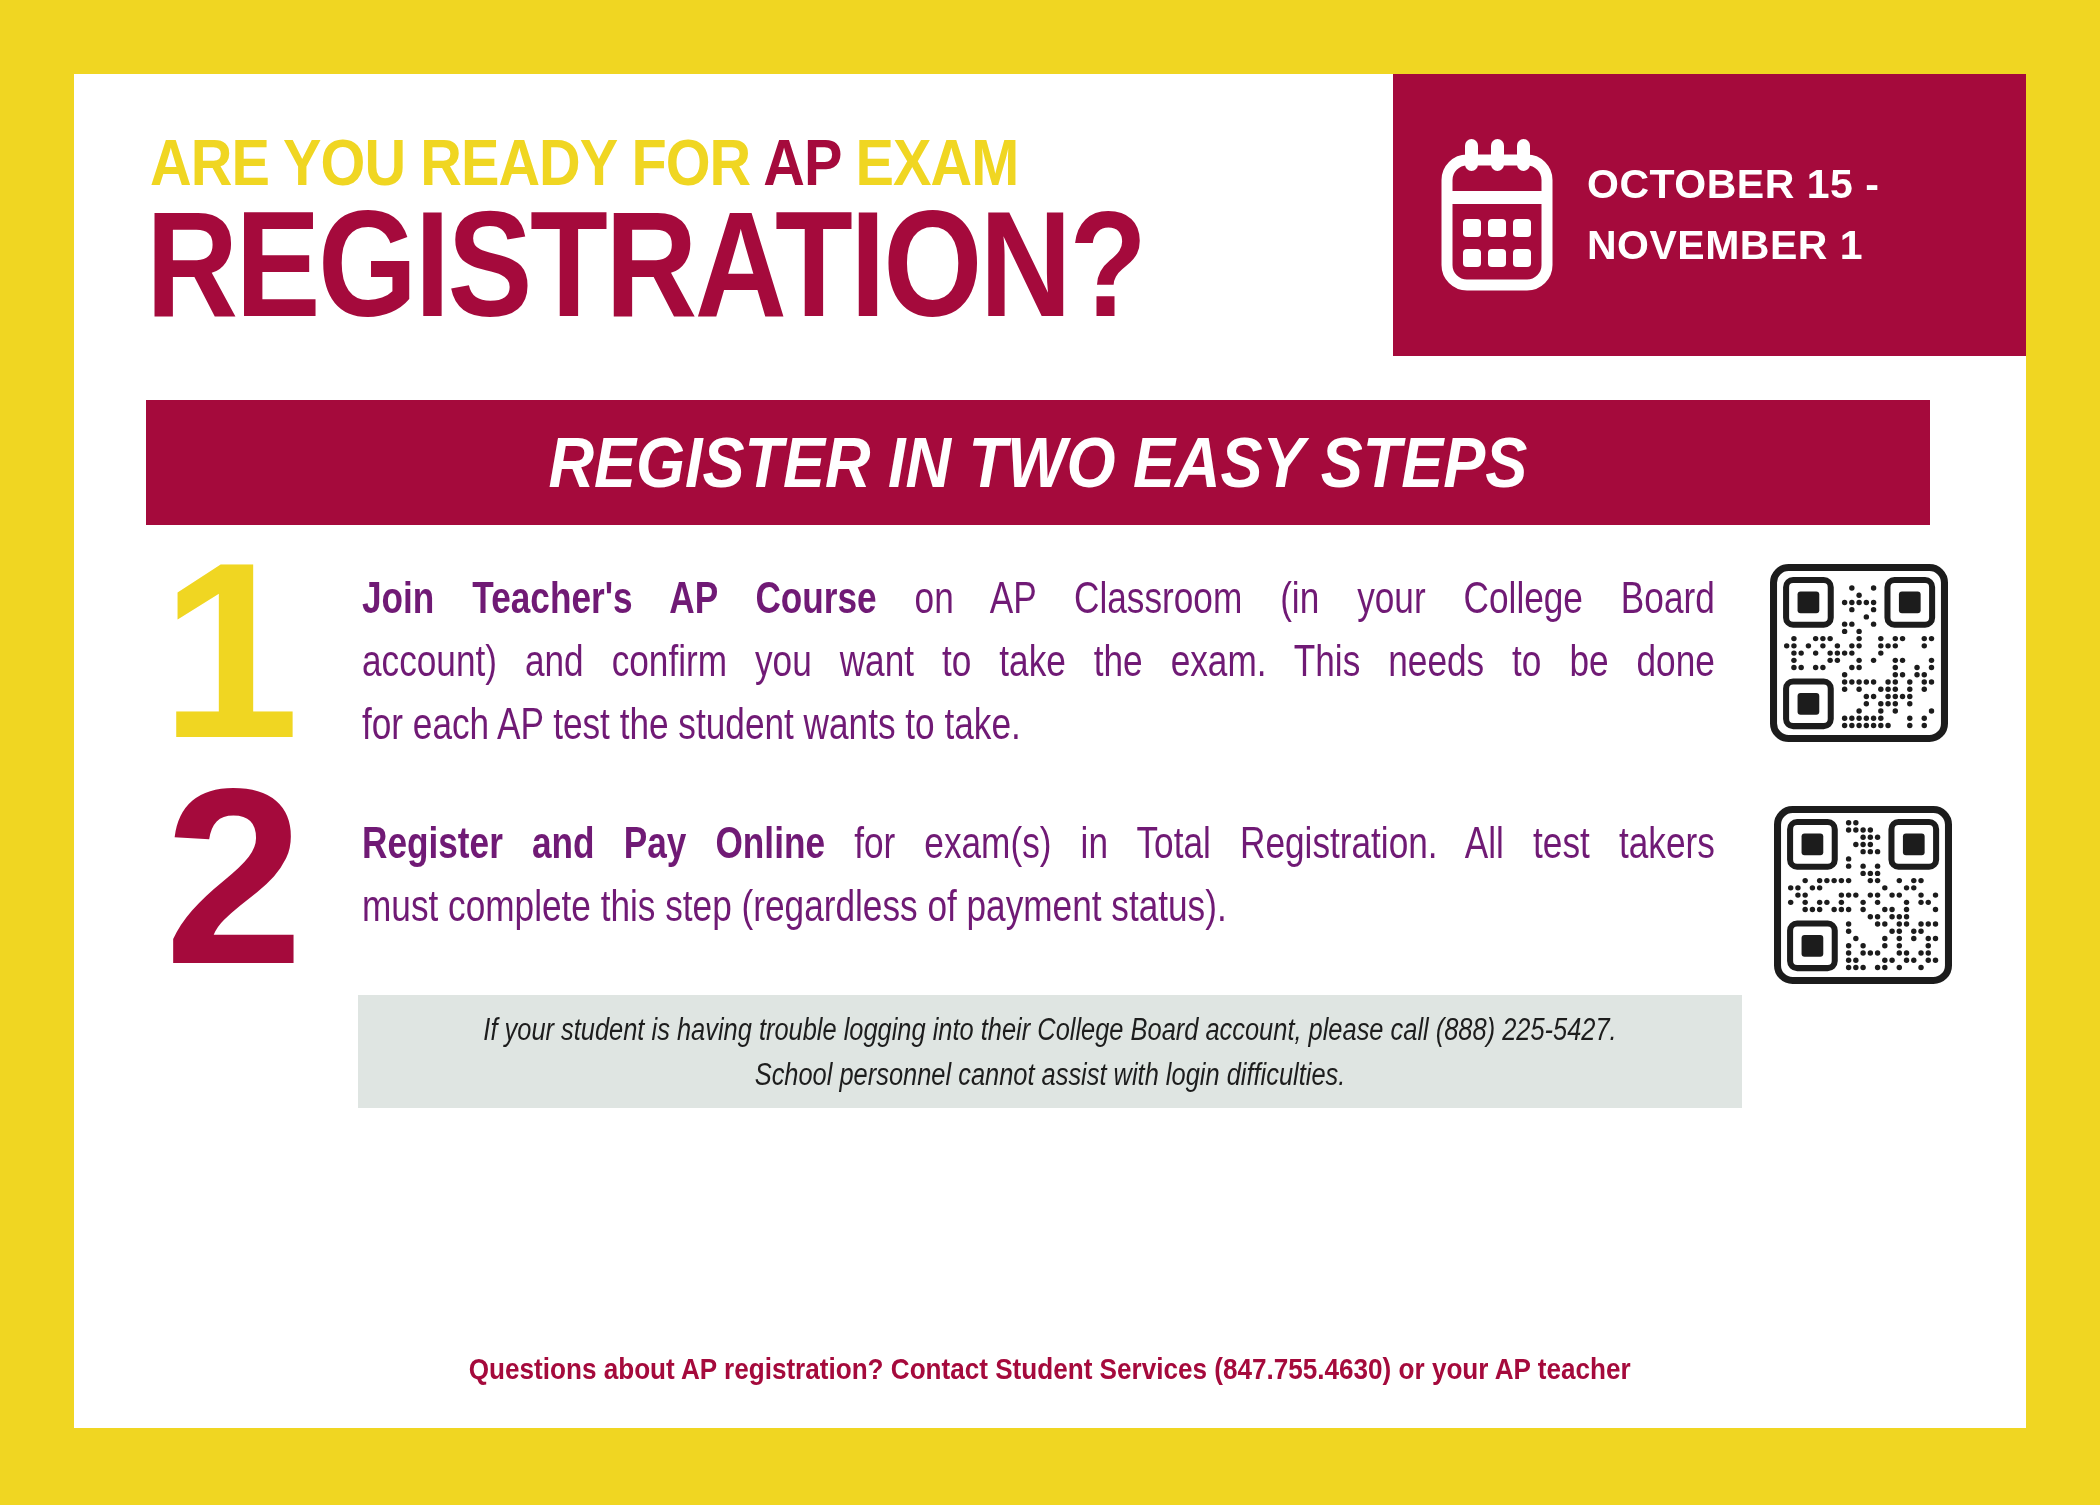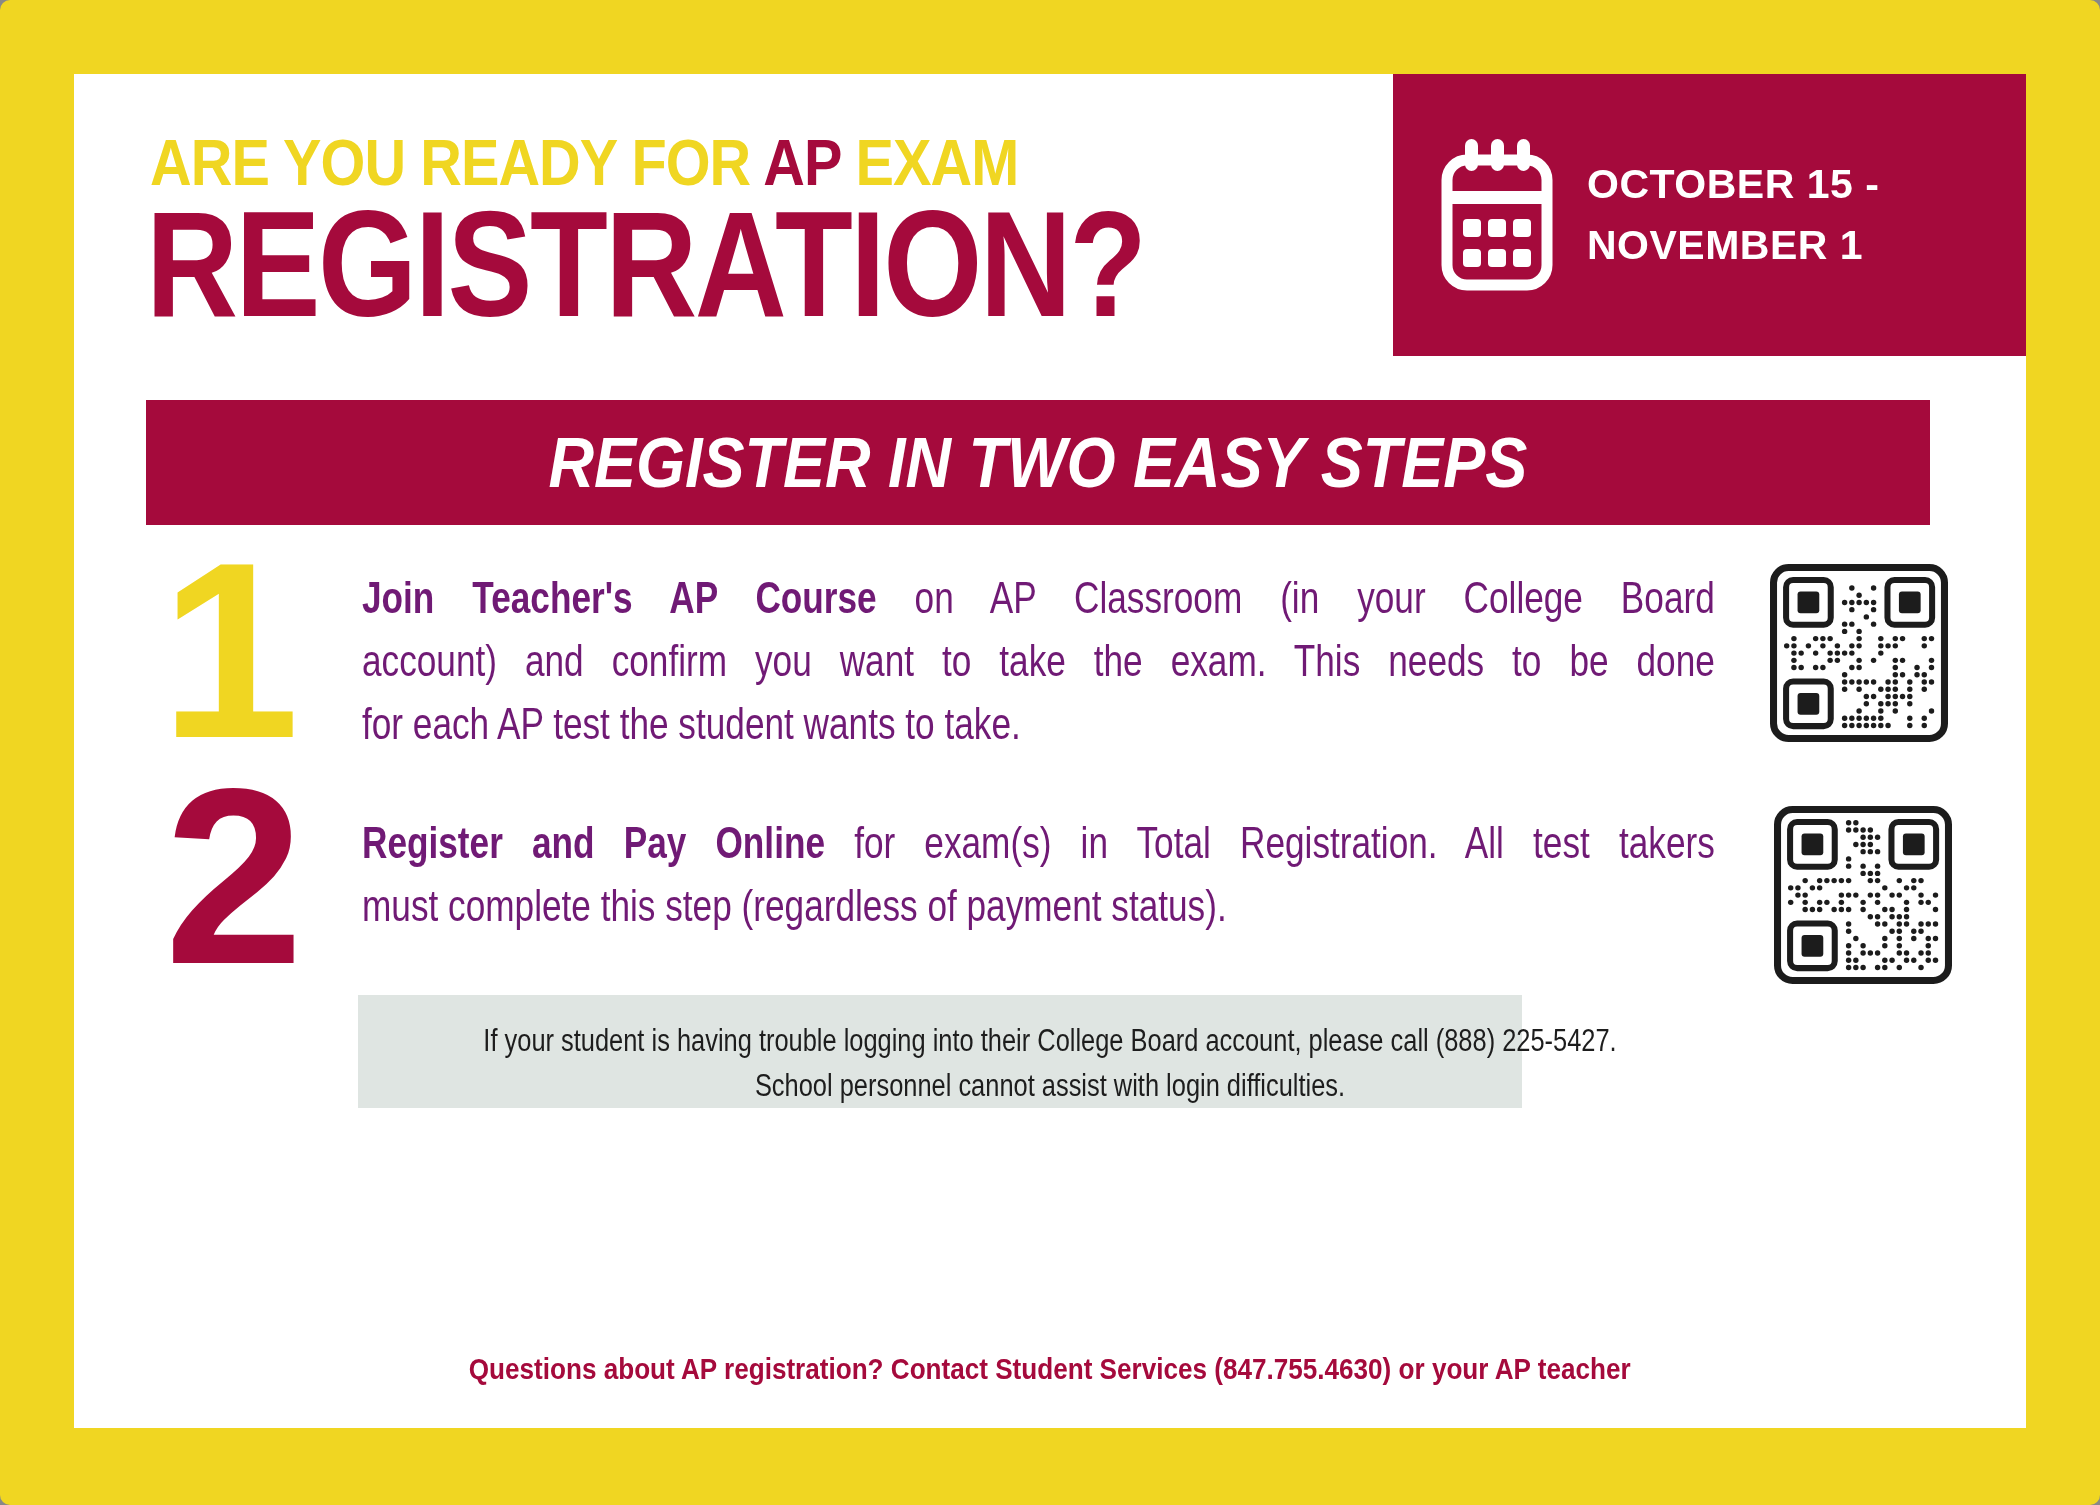--- a/index.html
+++ b/index.html
@@ -3,21 +3,21 @@
 <meta charset="utf-8">
 <style>
   :root{
     --yellow:#F0D622;
     --red:#A50A3C;
     --graybox:#DFE5E2;
     --ink:#1B1B1B;
   }
   *{margin:0;padding:0;box-sizing:border-box;}
   body{font-family:"Liberation Sans",sans-serif;background:#888;}
-  .poster{position:relative;width:2100px;height:1505px;background:var(--yellow);overflow:hidden;border-radius:10px;}
+  .poster{position:relative;width:2100px;height:1505px;background:var(--yellow);overflow:hidden;}
   .card{position:absolute;left:74px;top:74px;width:1952px;height:1354px;background:#fff;}
 
   
   .eyebrow{position:absolute;left:76px;top:52px;font-size:64px;font-weight:700;letter-spacing:-1px;
            color:var(--yellow);white-space:nowrap;transform:scaleX(.9);transform-origin:0 50%;}
   .eyebrow .accent{color:var(--red);}
   .big-title{position:absolute;left:72px;top:104px;font-size:150px;font-weight:700;letter-spacing:-3px;
              color:var(--red);white-space:nowrap;transform:scaleX(.85);transform-origin:0 0;}
 
   .date-badge{position:absolute;right:0;top:0;width:633px;height:282px;background:var(--red);
@@ -41,22 +41,22 @@
   .t1{top:492px;} .t2{top:737px;}
   .line{text-align:justify;}
   .line.just{text-align-last:justify;}
   .step-text b{font-weight:700;}
 
   .qr{position:absolute;width:178px;height:178px;}
   .qr1{left:1696px;top:490px;}
   .qr2{left:1700px;top:732px;}
 
   
-  .notice{position:absolute;left:284px;top:921px;width:1164px;height:113px;background:var(--graybox);
-          display:flex;flex-direction:column;justify-content:flex-end;overflow:visible;}
+  .notice{position:absolute;left:284px;top:921px;width:1384px;height:113px;background:var(--graybox);
+          display:flex;flex-direction:column;justify-content:center;overflow:visible;font-style:italic;}
   .notice .n-inner{position:relative;width:1688px;margin-left:-152px;transform:scaleX(.82);
                    text-align:center;color:#1d1d1d;font-size:31px;line-height:45px;}
 
   
   .done-banner{position:absolute;left:72px;top:1076px;width:1805px;height:180px;background:var(--red);
                display:flex;flex-direction:column;align-items:center;justify-content:center;gap:8px;}
   .done-l1{color:#fff;font-weight:700;font-size:46px;white-space:nowrap;transform:scaleX(.85);}
   .done-l2{color:#fff;font-weight:700;font-size:68px;white-space:nowrap;transform:scaleX(.85);}
 
   

